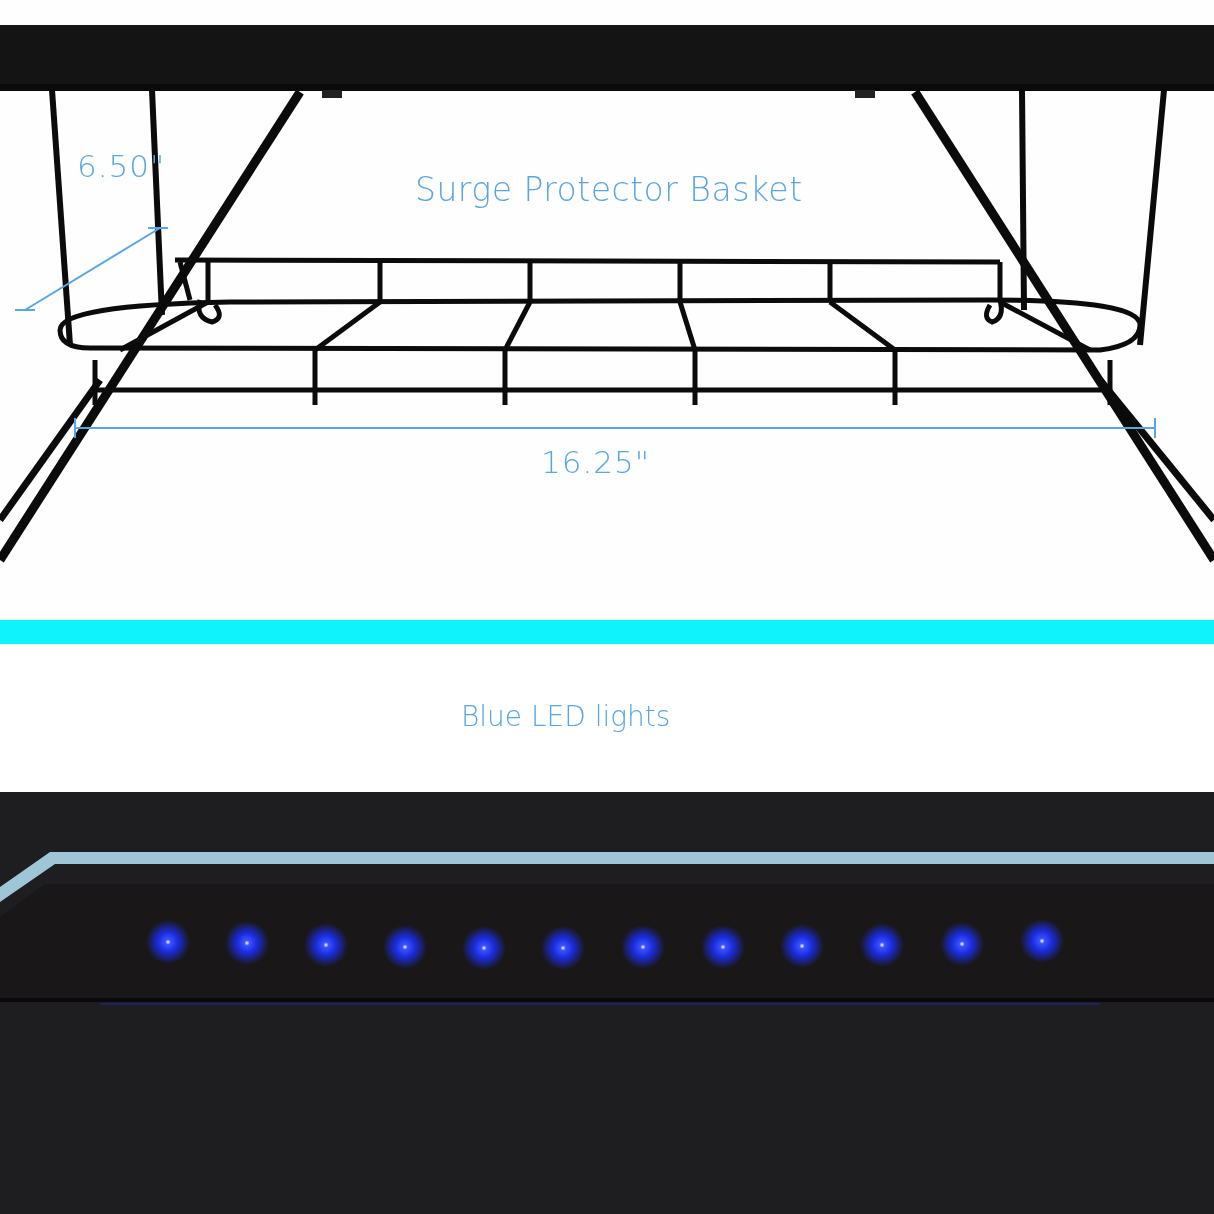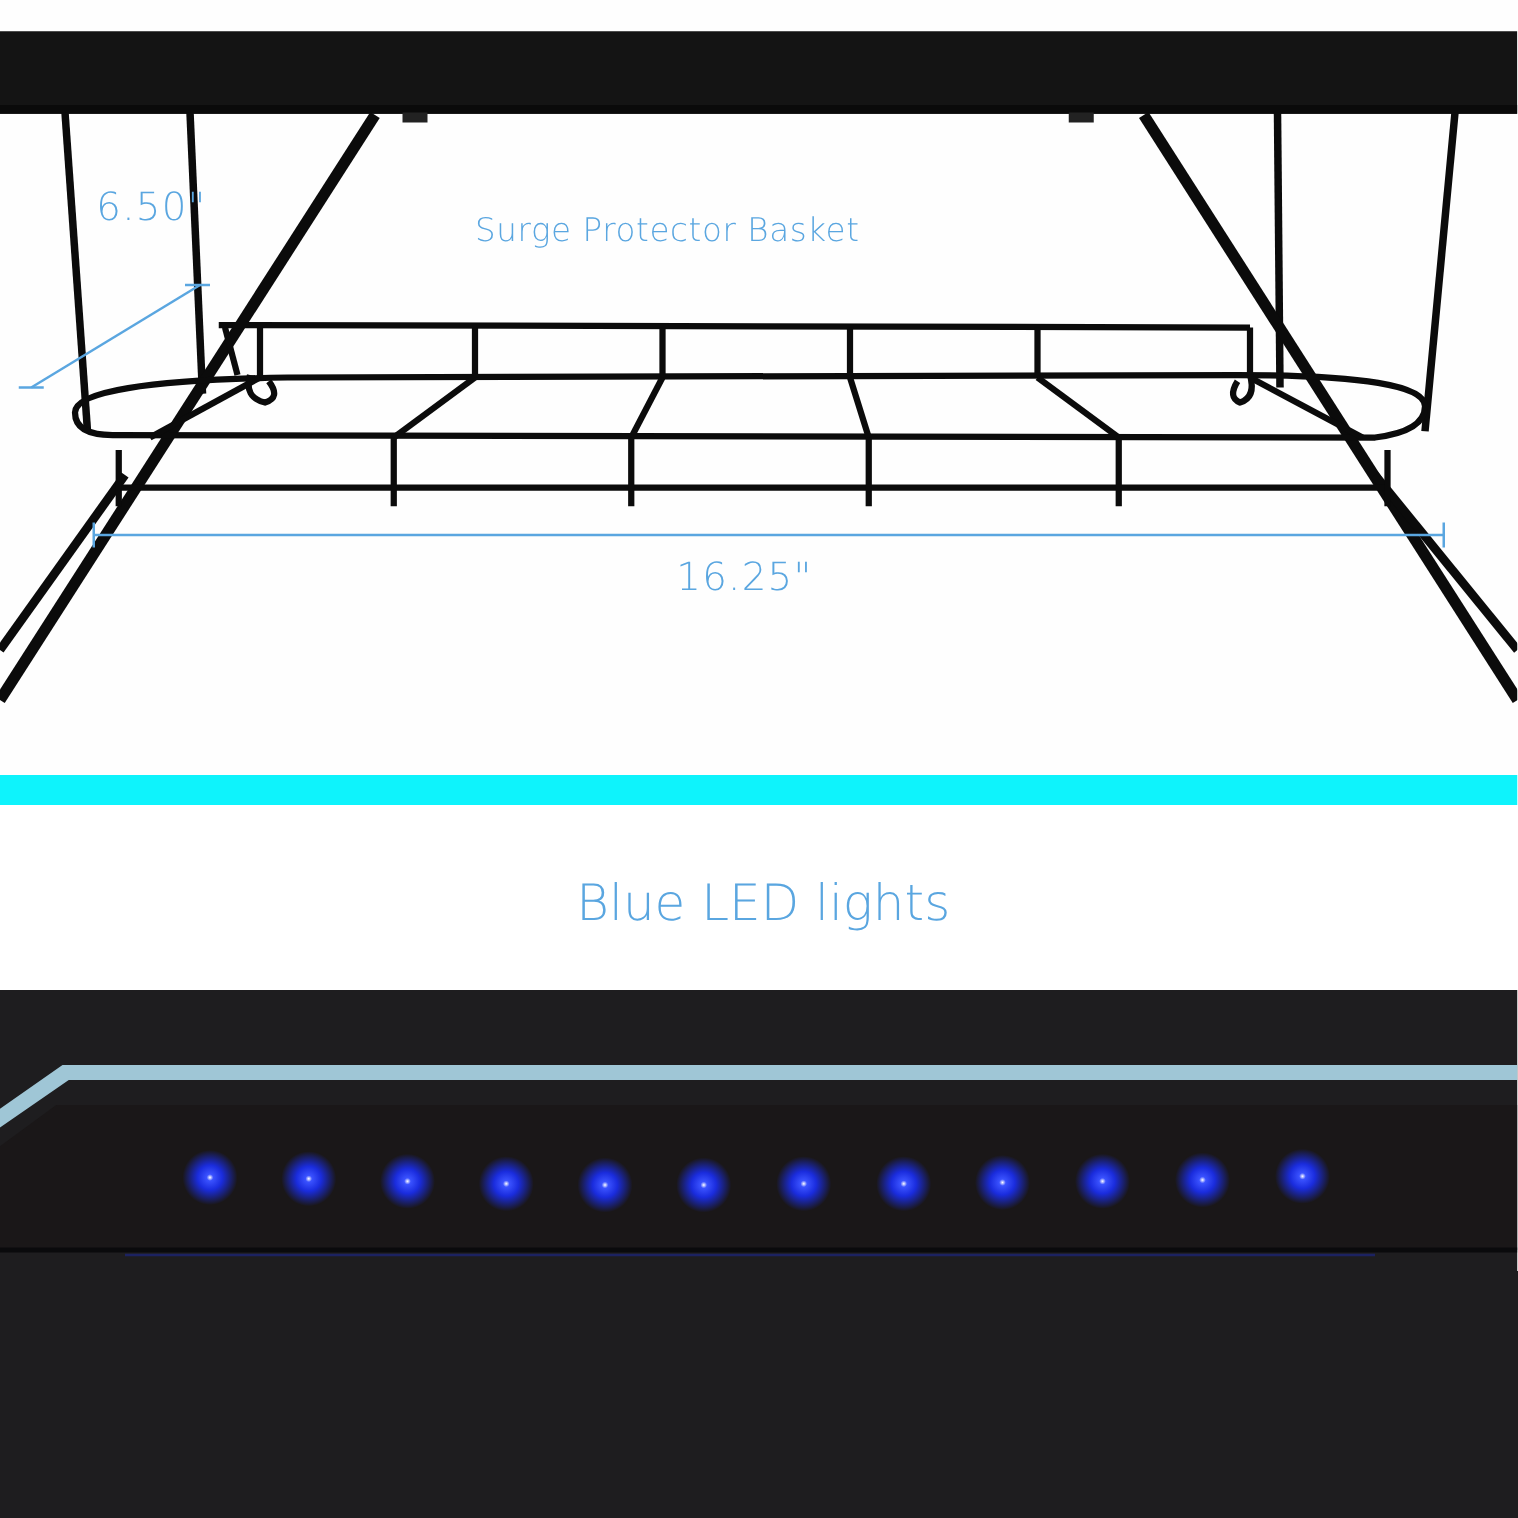--- a/index.html
+++ b/index.html
@@ -2,24 +2,24 @@
 <html><head>
 <meta charset="utf-8">
 <style>
   html, body { margin: 0; padding: 0; background: #ffffff; }
   body { width: 1214px; height: 1214px; position: relative; overflow: hidden; font-family: "DejaVu Sans", sans-serif; }
   .panel-top { position: absolute; left: 0; top: 0; width: 1214px; height: 620px; background: #fefefe; }
   .divider { position: absolute; left: 0; top: 620px; width: 1214px; height: 24px; background: #0ef3fc; }
   .panel-mid { position: absolute; left: 0; top: 644px; width: 1214px; height: 148px; background: #ffffff; }
   .panel-bottom { position: absolute; left: 0; top: 792px; width: 1214px; height: 422px; background: #1e1d1f; }
   .caption { position: absolute; color: #5aa6e0; font-family: "DejaVu Sans", sans-serif; font-weight: 300; white-space: nowrap; }
-  .cap-basket { left: 380px; top: 170px; font-size: 26px; letter-spacing: 0.5px; }
+  .cap-basket { left: 415px; top: 170px; font-size: 33px; letter-spacing: 0.5px; }
   .cap-width { left: 541px; top: 444px; font-size: 31px; letter-spacing: 1px; }
   .cap-depth { left: 77px; top: 148px; font-size: 31px; letter-spacing: 1px; }
-  .cap-led { left: 461px; top: 700px; font-size: 40px; }
+  .cap-led { left: 461px; top: 700px; font-size: 28px; }
   svg { position: absolute; left: 0; top: 0; }
 </style>
 </head>
 <body>
 
 <div class="panel-top">
   <svg width="1214" height="620">
 
     <rect x="0" y="25" width="1214" height="66" fill="#141414"></rect>
     <rect x="0" y="84" width="1214" height="7" fill="#0a0a0a"></rect>

